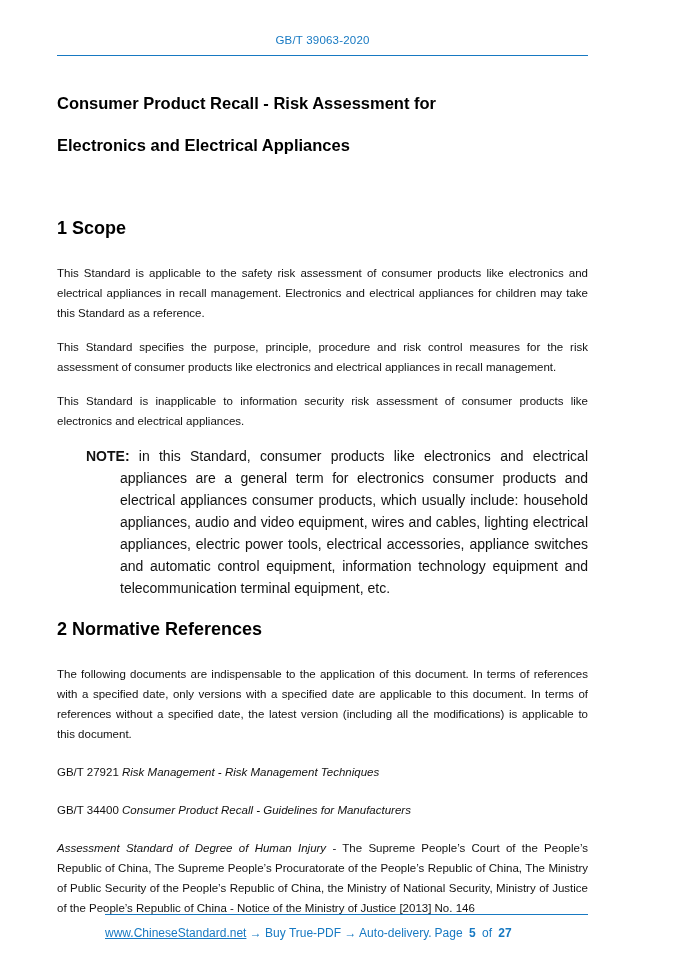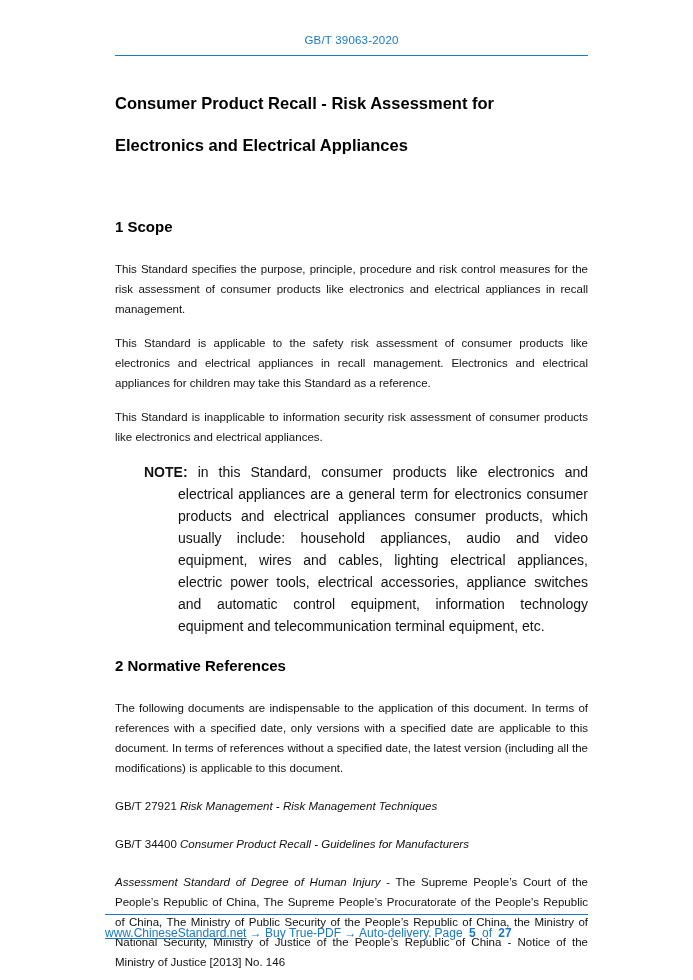--- a/index.html
+++ b/index.html
@@ -6,21 +6,21 @@
   * { margin: 0; padding: 0; box-sizing: border-box; }
   html, body { background: #e8e8e8; }
   .page {
     position: relative;
     width: 693px;
     height: 980px;
     margin: 0 auto;
     background: #ffffff;
     font-family: "Liberation Sans", sans-serif;
     color: #111111;
-    padding: 34px 105px 0 115px;
+    padding: 34px 105px 0 57px;
     overflow: hidden;
   }
   
   .doc-number {
     text-align: center;
     color: var(--accent);
     font-size: 11.5px;
     font-weight: normal;
     letter-spacing: 0.2px;
   }
@@ -34,21 +34,21 @@
     margin-top: 26px;
     margin-bottom: 52px;
     font-size: 16.5px;
     font-weight: bold;
     line-height: 42px;
     color: #000000;
   }
   .doc-title .title-line { display: block; }
   
   .section-heading {
-    font-size: 15px;
+    font-size: 18px;
     font-weight: bold;
     color: #000000;
     margin-top: 20px;
     margin-bottom: 24px;
   }
   
   .para {
     font-size: 11.5px;
     line-height: 20px;
     text-align: justify;
@@ -110,22 +110,22 @@
     <hr class="header-rule">
   </header>
 
   <h1 class="doc-title">
     <span class="title-line">Consumer Product Recall - Risk Assessment for</span>
     <span class="title-line">Electronics and Electrical Appliances</span>
   </h1>
 
   <h2 class="section-heading">1 Scope</h2>
 
+  <p class="para">This Standard is applicable to the safety risk assessment of consumer products like electronics and electrical appliances in recall management. Electronics and electrical appliances for children may take this Standard as a reference.</p>
   <p class="para">This Standard specifies the purpose, principle, procedure and risk control measures for the risk assessment of consumer products like electronics and electrical appliances in recall management.</p>
-  <p class="para">This Standard is applicable to the safety risk assessment of consumer products like electronics and electrical appliances in recall management. Electronics and electrical appliances for children may take this Standard as a reference.</p>
   <p class="para">This Standard is inapplicable to information security risk assessment of consumer products like electronics and electrical appliances.</p>
 
   <div class="note-block">
     <span class="note-label">NOTE:</span><span class="note-text"> in this Standard, consumer products like electronics and electrical appliances are a general term for electronics consumer products and electrical appliances consumer products, which usually include: household appliances, audio and video equipment, wires and cables, lighting electrical appliances, electric power tools, electrical accessories, appliance switches and automatic control equipment, information technology equipment and telecommunication terminal equipment, etc.</span>
   </div>
 
   <h2 class="section-heading">2 Normative References</h2>
 
   <p class="para">The following documents are indispensable to the application of this document. In terms of references with a specified date, only versions with a specified date are applicable to this document. In terms of references without a specified date, the latest version (including all the modifications) is applicable to this document.</p>
 

